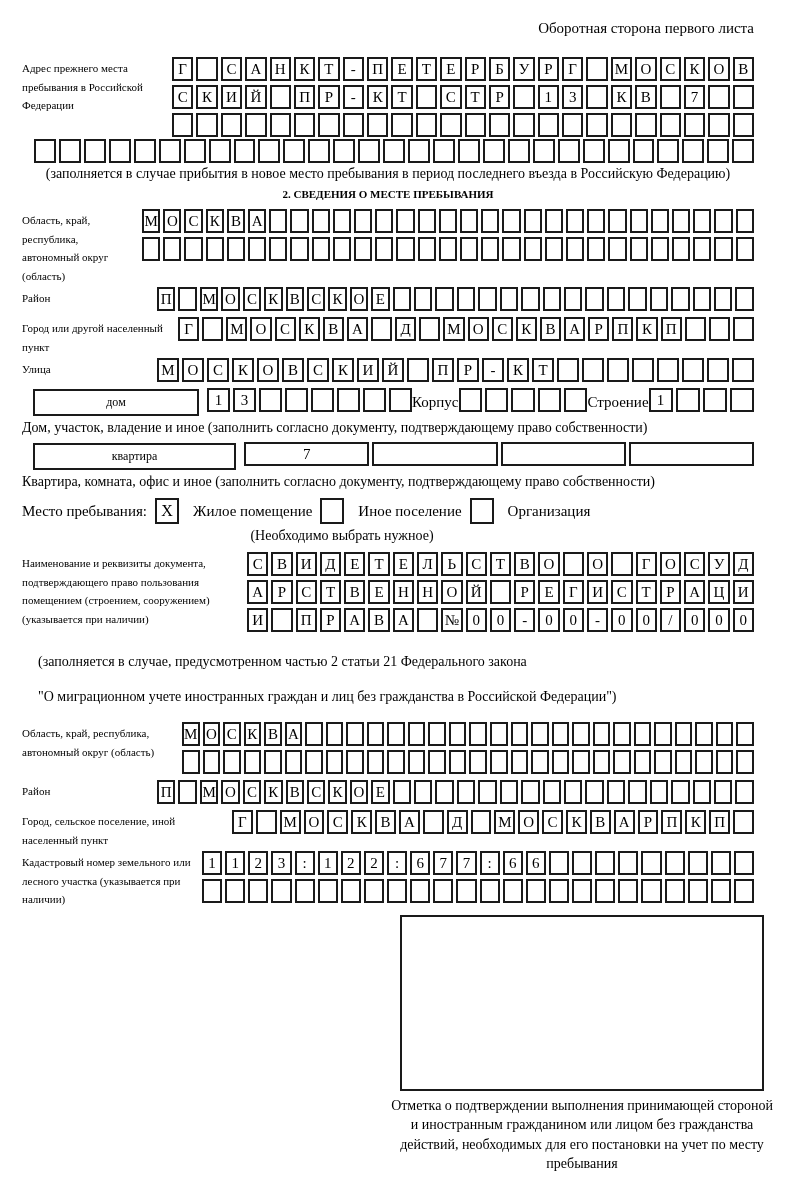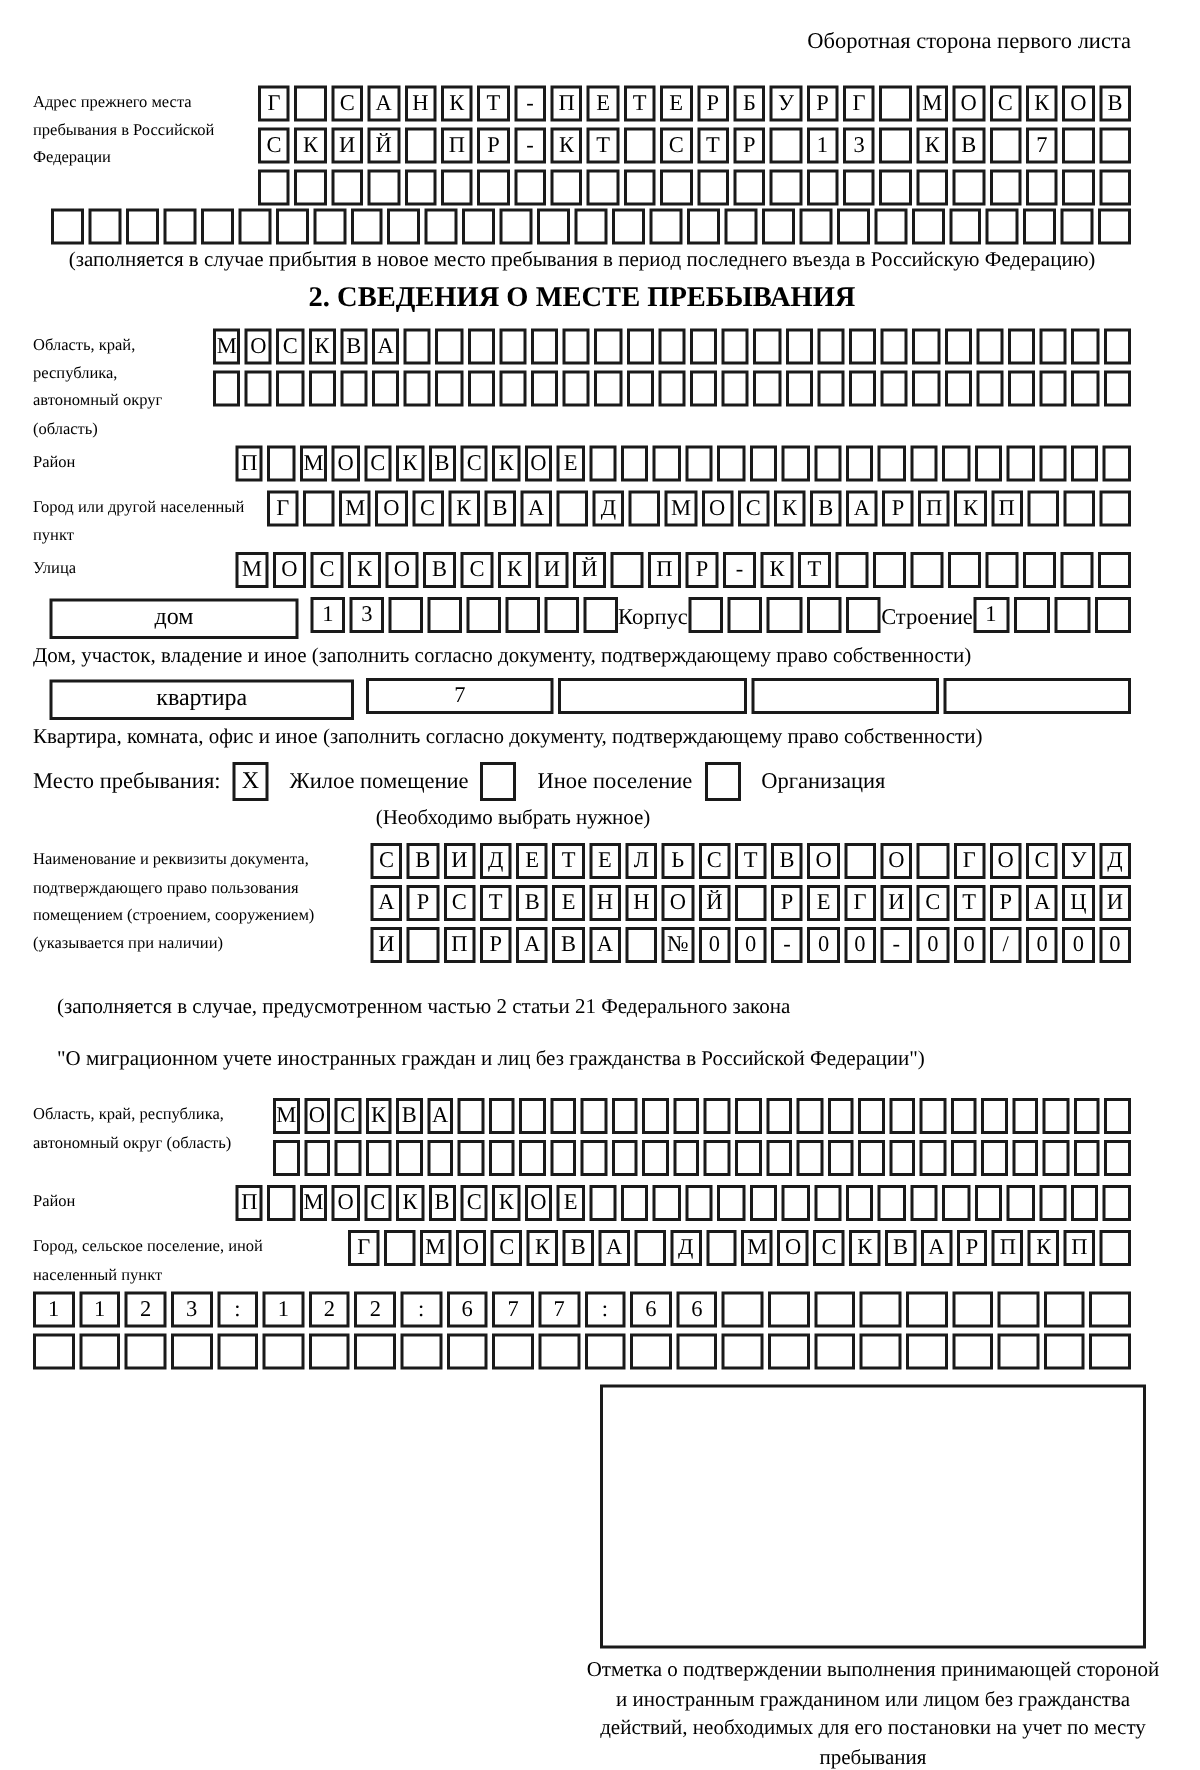--- a/index.html
+++ b/index.html
@@ -35,25 +35,25 @@
     font-size: 15px; line-height: 1;
   }
   .gfix { flex: 0 0 auto; }
   .gw210 { width: 210px; } .gw130 { width: 132px; } .gw106 { width: 108px; } .gw112 { width: 114px; }
   .gfix .cell { flex: 1 1 0; }
 
   .fullrow { margin-left: 12px; margin-bottom: 2px; }
 
   .caption { font-size: 14px; line-height: 17px; margin: 2px 0 6px 0; }
   .center { text-align: center; }
-  .sec-title { text-align: center; font-weight: bold; font-size: 19px; margin: 6px 0 9px 0; }
+  .sec-title { text-align: center; font-weight: bold; font-size: 11px; margin: 6px 0 9px 0; }
 
   .widebox {
     box-sizing: border-box; border: 2px solid #1a1a1a; height: 27px;
-    display: flex; align-items: center; justify-content: center; font-size: 16px;
+    display: flex; align-items: center; justify-content: center; font-size: 12px;
     flex: 0 0 auto;
   }
   .dom-box { width: 166px; margin-left: 11px; margin-right: 8px; }
   .apt-box { width: 203px; margin-left: 11px; margin-right: 8px; }
   .house-row, .apt-row { align-items: center; margin-bottom: 3px; }
   .inline-label { font-size: 15px; padding: 0 0; white-space: nowrap; }
 
   .stay-row { align-items: center; margin: 8px 0 2px 0; font-size: 15px; }
   .cbox {
     box-sizing: border-box; width: 24px; height: 26px; border: 2px solid #1a1a1a;
@@ -613,20 +613,21 @@
         <div class="cell">А</div>
         <div class="cell">Р</div>
         <div class="cell">П</div>
         <div class="cell">К</div>
         <div class="cell">П</div>
         <div class="cell"></div>
       </div>
   </div>
 
   <div class="row">
+    <div class="label w180">Кадастровый номер земельного или лесного участка (указывается при наличии)</div>
     <div class="grids">
       <div class="grid">
           <div class="cell">1</div>
           <div class="cell">1</div>
           <div class="cell">2</div>
           <div class="cell">3</div>
           <div class="cell">:</div>
           <div class="cell">1</div>
           <div class="cell">2</div>
           <div class="cell">2</div>

